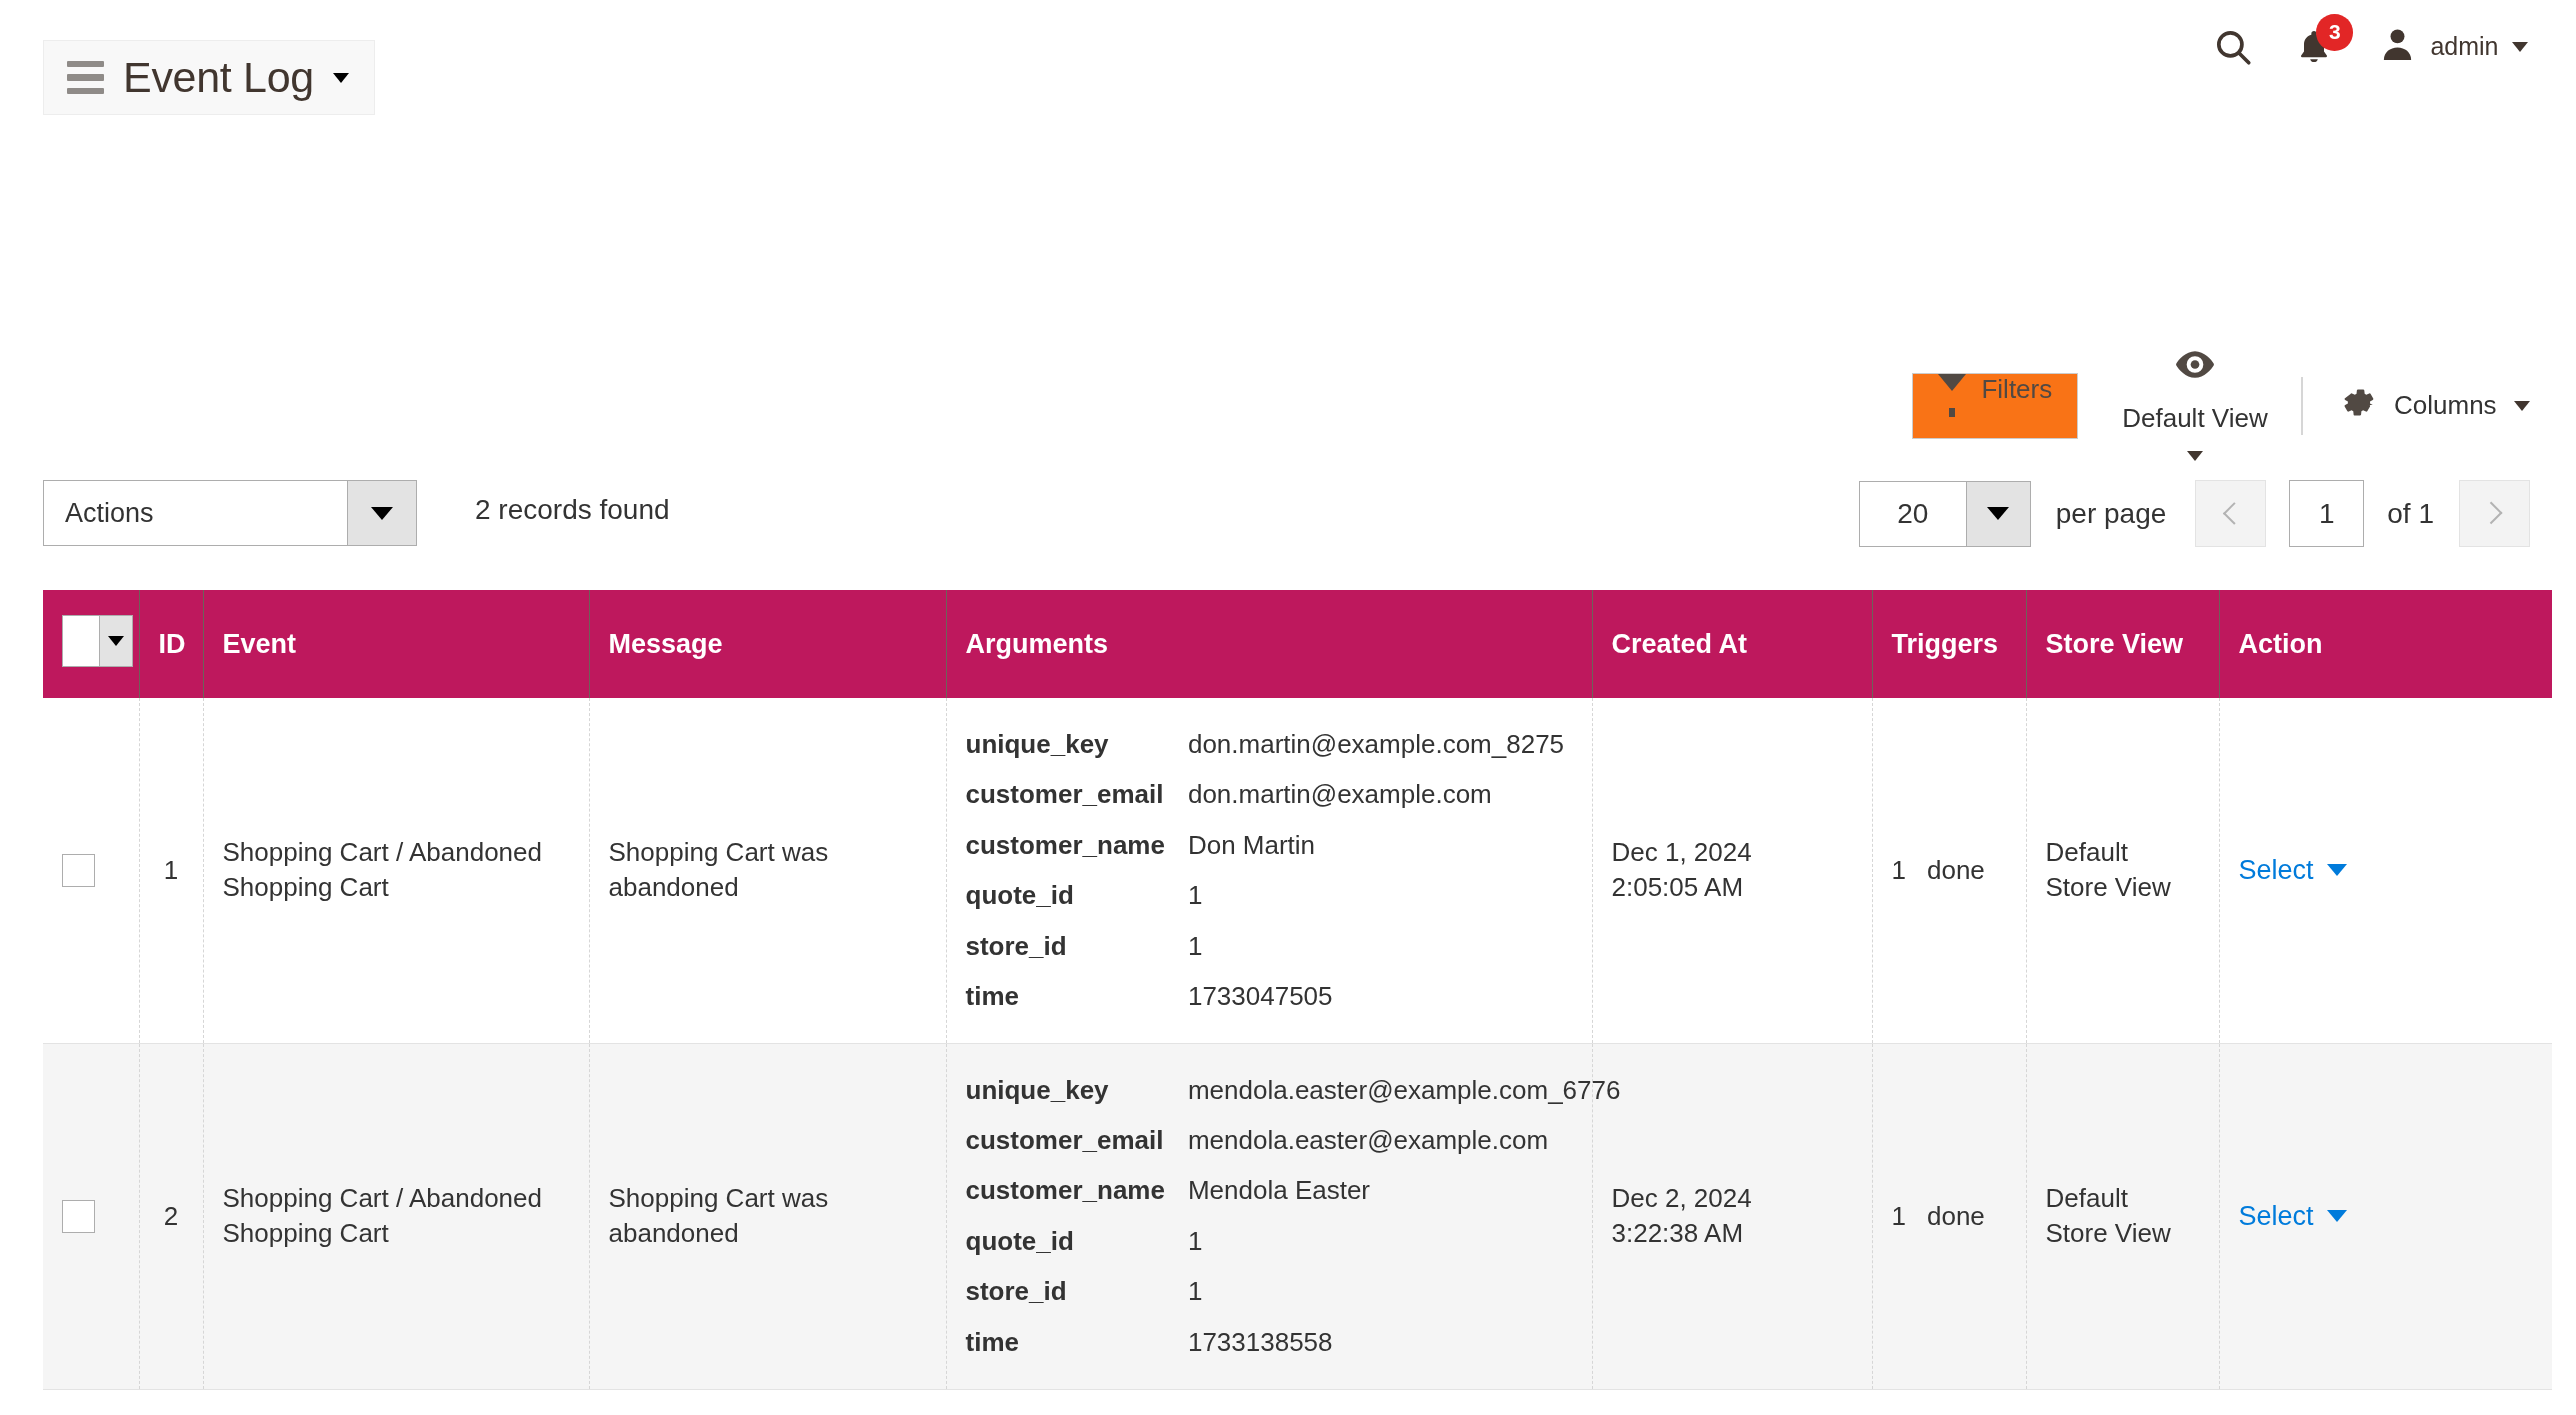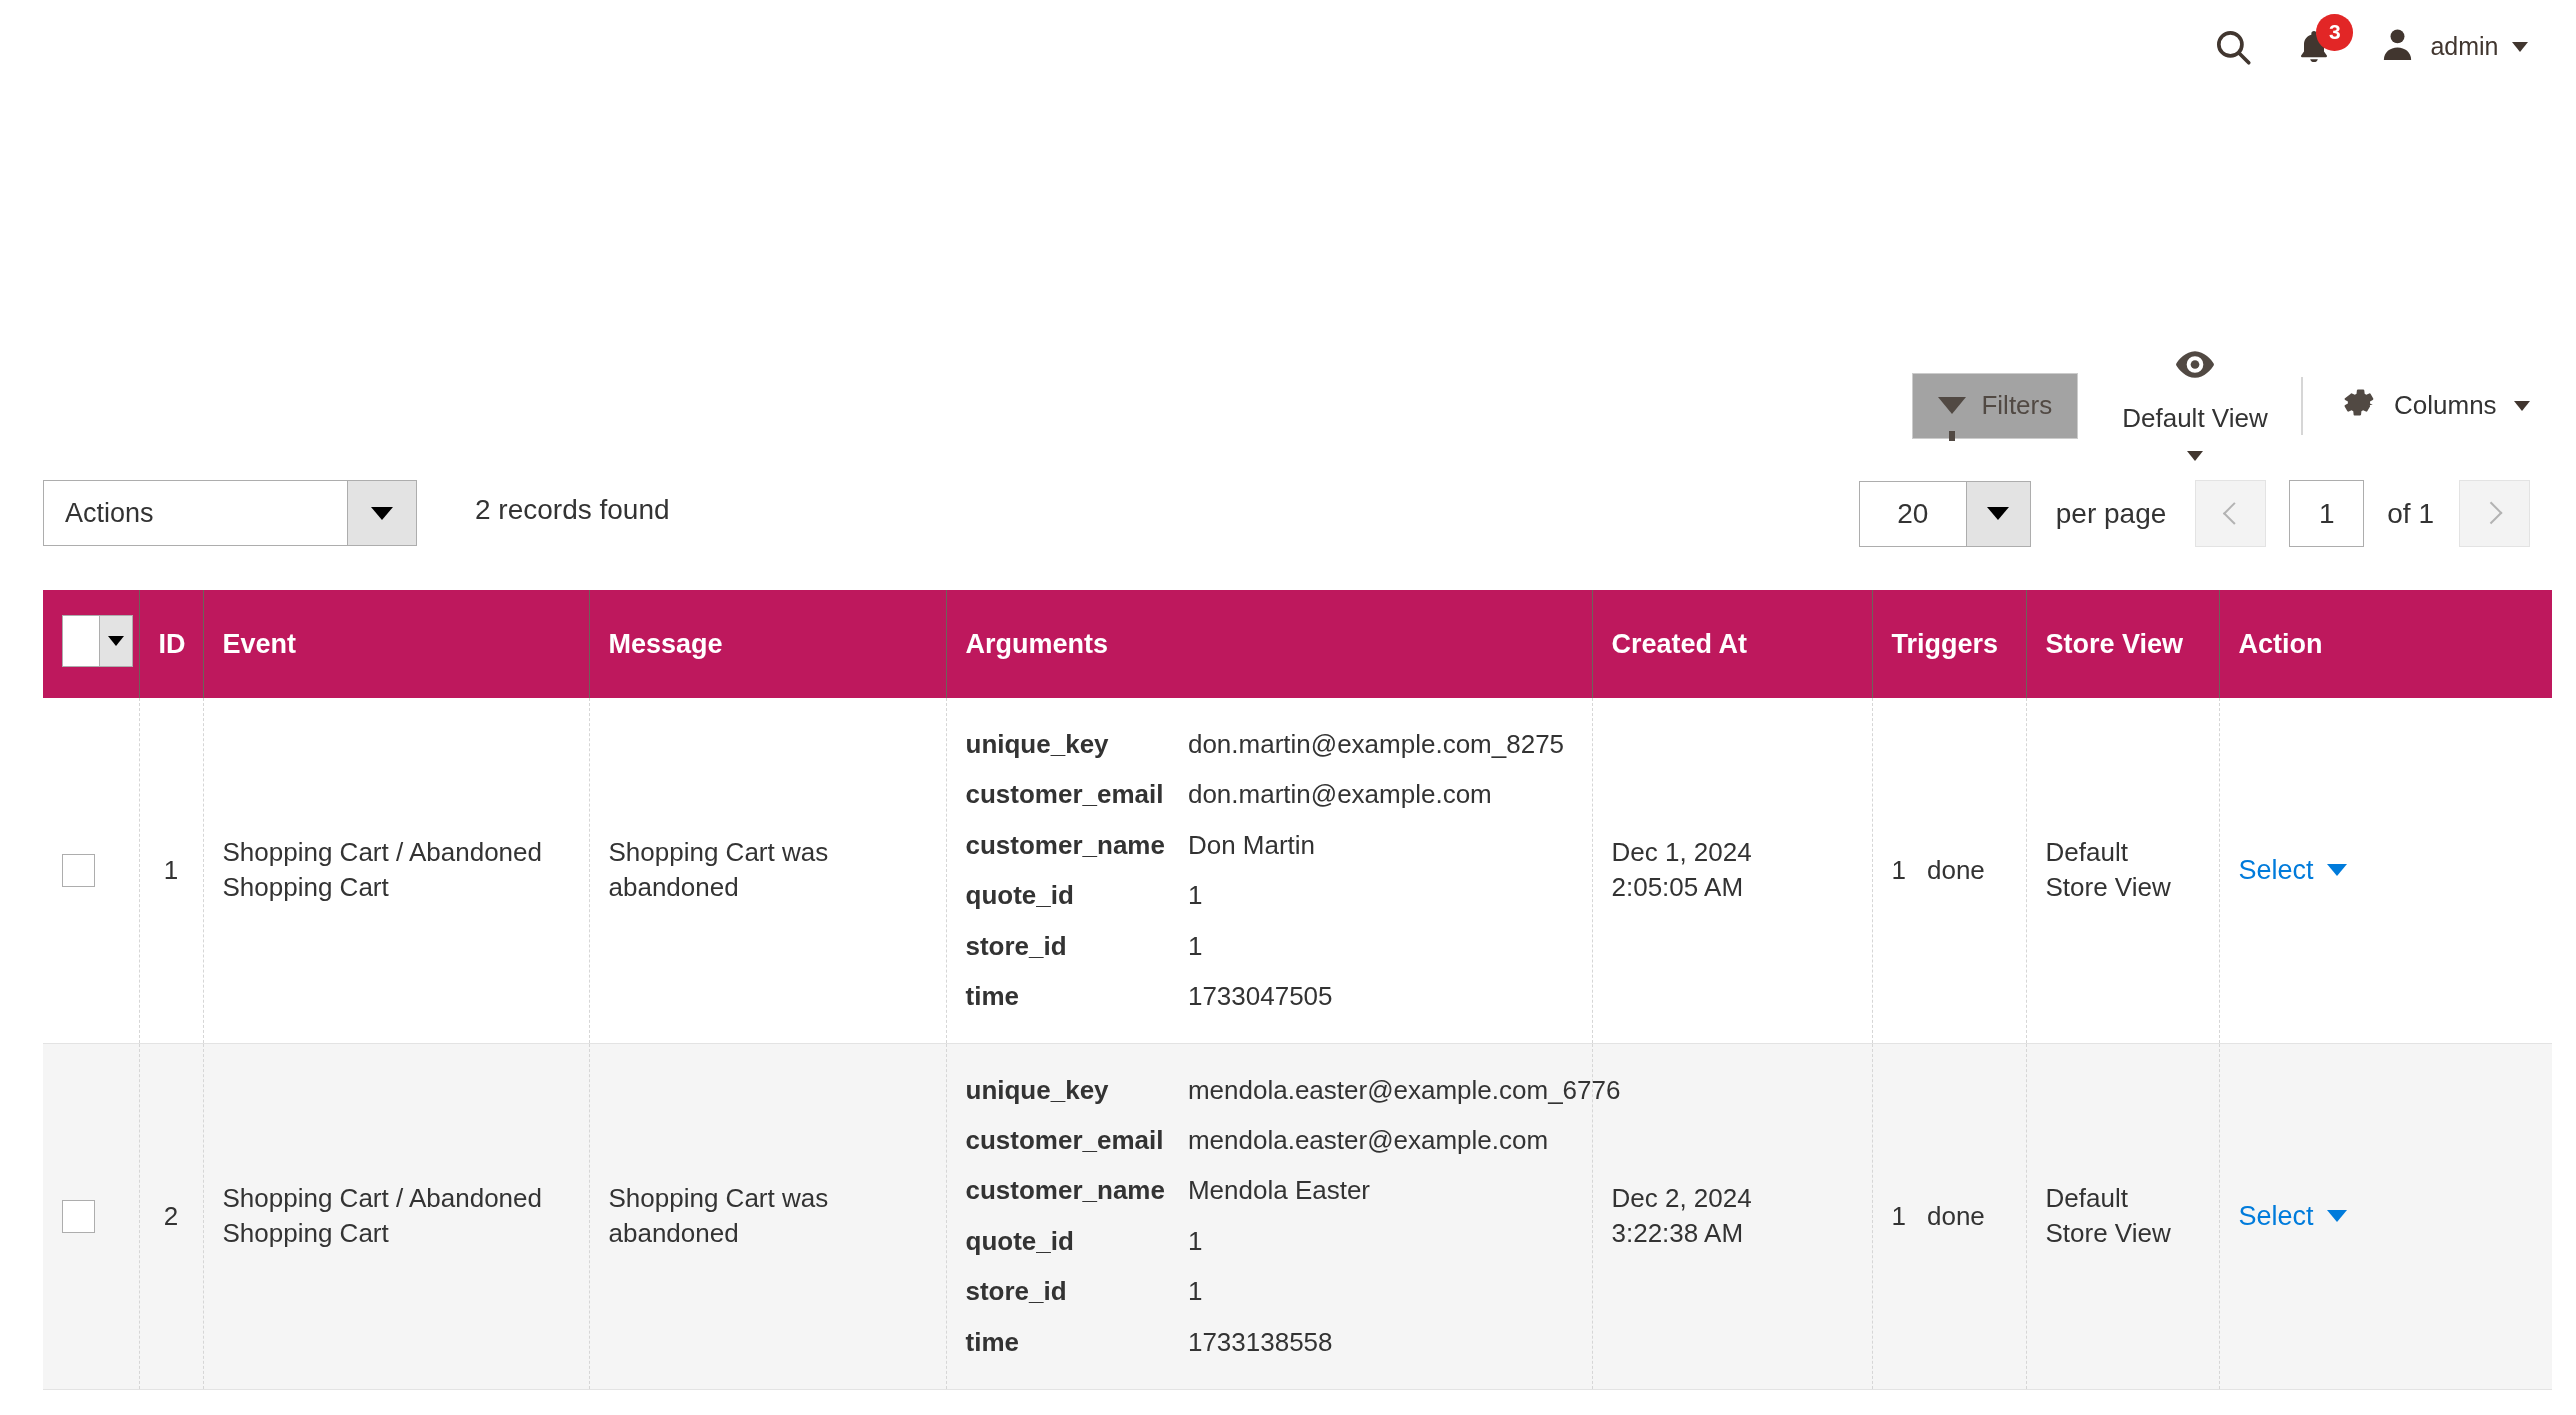--- a/index.html
+++ b/index.html
@@ -64,23 +64,23 @@
     margin-right: 90px; background: transparent; border: none;
     font-family: "Liberation Sans", sans-serif; cursor: pointer;
   }
 
   
   .grid-toolbar {
     position: absolute; left: 43px; top: 359px; width: 2487px; height: 93px;
     display: flex; align-items: center; justify-content: flex-end; gap: 0;
   }
   .filters-btn {
-    display: flex; align-items: center; gap: 15.4px;
+    display: flex; align-items: flex-start; gap: 15.4px;
     height: 66px; padding: 0 25px;
-    background: #a3a3a3; border: 1px solid #cccccc;
+    background: #f97316; border: 1px solid #cccccc;
     font-size: 26px; color: #514943; cursor: pointer;
   }
   .funnel {
     width: 0; height: 0; border-left: 14.5px solid transparent; border-right: 14.5px solid transparent;
     border-top: 17.4px solid #514943; position: relative;
   }
   .funnel::after {
     content: ""; position: absolute; left: -2.9px; top: 17.4px; width: 5.8px; height: 9.6px; background: #514943;
   }
   .view-ctrl {
@@ -206,20 +206,29 @@
     width: 0; height: 0; border-left: 10.6px solid transparent; border-right: 10.6px solid transparent;
     border-top: 12.5px solid #007bdb;
   }
 </style>
 </head>
 <body>
 
 <div class="page">
 
   <div class="admin-header">
+    <div class="logo-box">
+      <span class="hamburger">
+        <span></span>
+          <span></span>
+          <span></span>
+      </span>
+      <span class="logo-title">Event Log</span>
+      <span class="caret-dark"></span>
+    </div>
 
     <div class="header-right">
       <span class="icon-btn">
         <svg width="42" height="42" viewBox="0 0 24 24" fill="none" stroke="#41362f" stroke-width="2.1">
           <circle cx="10.5" cy="10.5" r="6.6"></circle>
           <line x1="15.4" y1="15.4" x2="21" y2="21" stroke-linecap="round"></line>
         </svg>
       </span>
 
       <span class="icon-btn bell-wrap">

